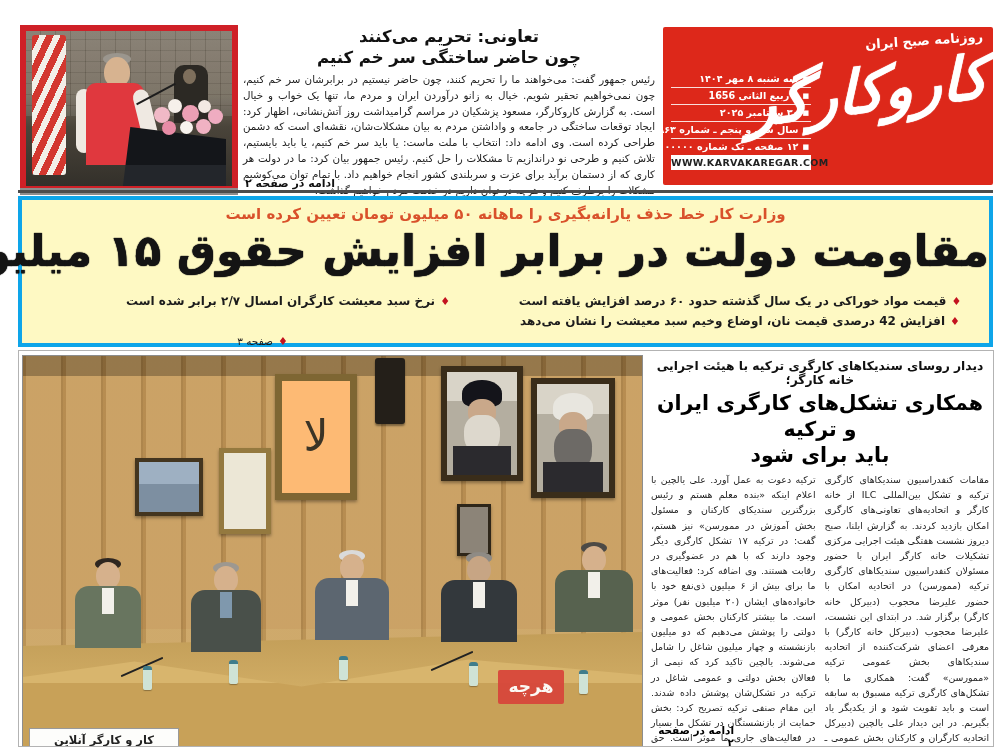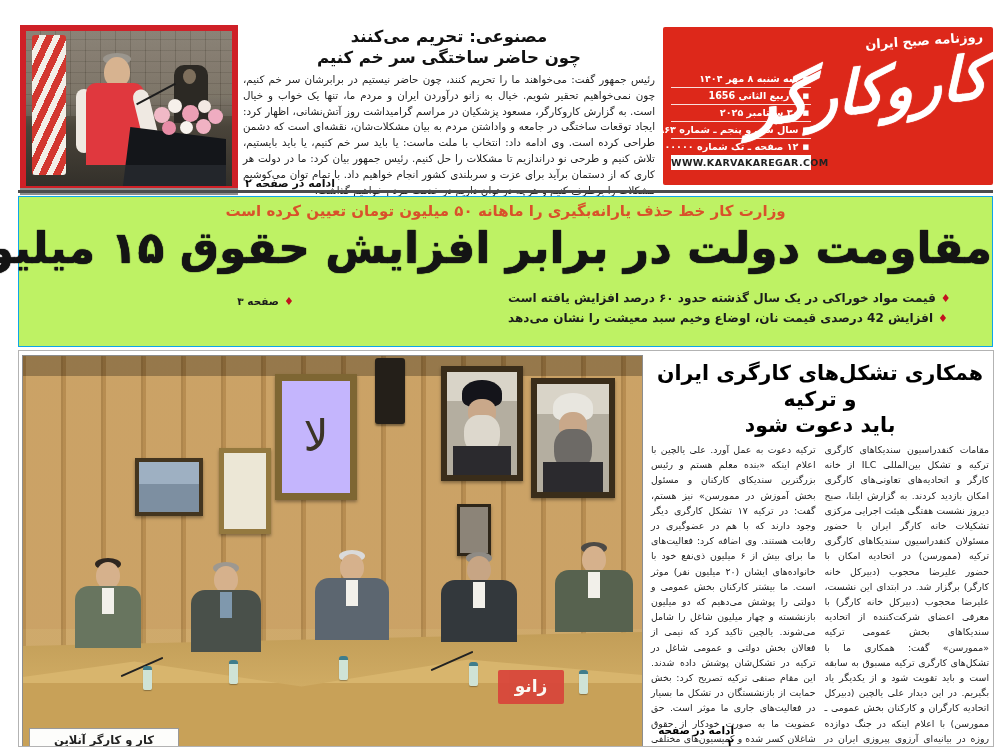--- a/index.html
+++ b/index.html
@@ -35,49 +35,49 @@
   .masthead{position:absolute;left:663px;top:27px;width:330px;height:158px;background:#dd281a;border-radius:2px;overflow:hidden;}
   .m-tagline{position:absolute;right:10px;top:6px;color:#fff;font-size:13px;font-weight:bold;transform:rotate(-4deg);direction:rtl;}
   .m-title{position:absolute;right:4px;top:28px;width:230px;text-align:center;color:#fff;font-size:60px;font-weight:bold;font-style:italic;transform:rotate(-7deg) skewX(-6deg);direction:rtl;letter-spacing:-2px;text-shadow:0 0 1px #fff;}
   .m-dates{position:absolute;left:8px;top:44px;width:140px;direction:rtl;}
   .m-dates .row{color:#fff;font-size:9.6px;font-weight:bold;line-height:13px;padding:1px 2px 1px 0;border-bottom:1px solid rgba(255,255,255,.85);white-space:nowrap;}
   .m-dates .row::before{content:"■";font-size:7px;margin-left:4px;vertical-align:1px;}
   .m-url{position:absolute;left:8px;top:128px;width:140px;background:#fff;color:#222;font-size:9.5px;font-weight:bold;text-align:center;line-height:15px;letter-spacing:.4px;}
   .m-rule{position:absolute;left:18px;top:190px;width:975px;height:3px;background:#4c4c4c;}
 
   
-  .lead{position:absolute;left:18px;top:196px;width:975px;height:151px;background:#bef264;border:1px solid #0ea5e9;direction:rtl;}
+  .lead{position:absolute;left:18px;top:196px;width:975px;height:151px;background:#fef9c3;border:4px solid #0ea5e9;direction:rtl;}
   .lead .kicker{margin-top:5px;text-align:center;font-size:15px;font-weight:bold;color:#d9512b;}
   .lead .headline{margin-top:2px;text-align:center;font-size:44px;font-weight:bold;color:#141414;letter-spacing:-1px;white-space:nowrap;text-shadow:0 0 1px #141414,0 0 1px #141414;}
   .lead .bullets{position:absolute;top:92px;right:14px;left:14px;display:flex;direction:rtl;}
   .lead .bcol{font-size:12px;font-weight:bold;color:#1c1c1c;line-height:19.5px;}
-  .lead .bcol.right{width:470px;text-align:left;}
+  .lead .bcol.right{width:470px;text-align:center;}
   .lead .bcol.left{width:430px;text-align:right;padding-right:55px;}
   .lead .bcol div::before{content:"♦";color:#c3131f;margin-left:5px;font-size:11px;}
-  .lead .pageref{text-align:center;font-size:10.5px;font-weight:bold;margin-top:3px;}
+  .lead .pageref{text-align:center;font-size:10.5px;font-weight:normal;margin-top:20px;}
 
   
   .bottom{position:absolute;left:18px;top:350px;width:976px;height:397px;background:#fff;border:1px solid #b3b3b3;overflow:hidden;}
 
   
   .photo{position:absolute;left:3px;top:4px;width:621px;height:392px;border:1px solid #8d8d8d;overflow:hidden;
      background:linear-gradient(180deg,#8a6b3e 0 5%,#c59a5c 5% 70%,#c9a262 70% 100%);}
   .wood{position:absolute;inset:0;background:repeating-linear-gradient(90deg,rgba(120,80,30,.18) 0 3px,rgba(255,235,190,.10) 3px 38px,rgba(90,60,20,.22) 38px 40px);}
   .frame{position:absolute;box-shadow:0 2px 3px rgba(0,0,0,.35);}
   .portrait1{left:418px;top:10px;width:82px;height:115px;background:#3a2d1a;padding:6px;}
   .portrait2{left:508px;top:22px;width:84px;height:120px;background:#3a2d1a;padding:6px;}
   .pr-inner{width:100%;height:100%;background:linear-gradient(180deg,#d9d4c8 0 28%,#b4aea0 28% 100%);position:relative;overflow:hidden;}
   .turban-b{position:absolute;left:22%;top:8%;width:56%;height:26%;border-radius:50% 50% 30% 30%;background:#14141a;}
   .turban-w{background:#e8e6df !important;}
   .pface{position:absolute;left:30%;top:26%;width:40%;height:26%;border-radius:45%;background:#c9a88a;}
   .pbeard{position:absolute;left:24%;top:42%;width:52%;height:40%;border-radius:40% 40% 50% 50%;background:#ddd8cd;}
   .pbeard.gray{background:#6d6a66;}
   .probe{position:absolute;left:8%;top:72%;width:84%;height:28%;background:#2b2a2e;}
   .callig{left:252px;top:18px;width:82px;height:126px;background:#7e6633;padding:7px;}
-  .callig .in{width:100%;height:100%;background:#c4b5fd;color:#3b3426;font-size:44px;text-align:center;line-height:110px;overflow:hidden;}
+  .callig .in{width:100%;height:100%;background:#fdba74;color:#3b3426;font-size:44px;text-align:center;line-height:110px;overflow:hidden;}
   .cert{left:196px;top:92px;width:52px;height:86px;background:#94793f;padding:5px;}
   .cert .in{width:100%;height:100%;background:#ece7d6;}
   .group{left:112px;top:102px;width:68px;height:58px;background:#43351f;padding:4px;}
   .group .in{width:100%;height:100%;background:linear-gradient(180deg,#9eb0c2 0 45%,#7d8fa1 0);}
   .speaker{position:absolute;left:352px;top:2px;width:30px;height:66px;background:#241f19;border-radius:3px;box-shadow:0 2px 2px rgba(0,0,0,.4);}
   .smallpic{left:434px;top:148px;width:34px;height:52px;background:#2e2619;padding:3px;}
   .smallpic .in{width:100%;height:100%;background:#8c8478;}
   .table{position:absolute;left:0;bottom:0;width:100%;height:96px;background:linear-gradient(180deg,#d8b56d 0 34%,#c8a158 34%);clip-path:polygon(0 28%,18% 12%,45% 38%,72% 10%,100% 26%,100% 100%,0 100%);}
   .tableback{position:absolute;left:0;bottom:58px;width:100%;height:70px;background:linear-gradient(180deg,#bf9a55 0,#d0ac64 100%);clip-path:polygon(0 40%,100% 20%,100% 100%,0 100%);}
   .person{position:absolute;}
@@ -124,21 +124,21 @@
         <i style="left:56px;top:12px;width:15px;height:15px;background:#ef androidacfc1;background:#efacc1;"></i>
         <i style="left:10px;top:24px;width:14px;height:14px;background:#e88ca6;"></i>
         <i style="left:28px;top:24px;width:13px;height:13px;background:#f7f3ee;"></i>
         <i style="left:44px;top:22px;width:15px;height:15px;background:#f0b2c3;"></i>
       </div>
     </div>
     <div class="shadow"></div>
   </div>
 
   <div class="tstory">
-    <h2><span>مصنوعی: تحریم می‌کنند</span><br><span>چون حاضر ساختگی سر خم کنیم</span></h2>
+    <h2><span>تعاونی: تحریم می‌کنند</span><br><span>چون حاضر ساختگی سر خم کنیم</span></h2>
     <div class="body">رئیس جمهور گفت: می‌خواهند ما را تحریم کنند، چون حاضر نیستیم در برابرشان سر خم کنیم، چون نمی‌خواهیم تحقیر شویم. خیال به زانو درآوردن ایران و مردم ما، تنها یک خواب و خیال است. به گزارش کاروکارگر، مسعود پزشکیان در مراسم گرامیداشت روز آتش‌نشانی، اظهار کرد: ایجاد توقعات ساختگی در جامعه و واداشتن مردم به بیان مشکلات‌شان، نقشه‌ای است که دشمن طراحی کرده است. وی ادامه داد: انتخاب با ملت ماست: یا باید سر خم کنیم، یا باید بایستیم، تلاش کنیم و طرحی نو دراندازیم تا مشکلات را حل کنیم. رئیس جمهور بیان کرد: ما در دولت هر کاری که از دستمان برآید برای عزت و سربلندی کشور انجام خواهیم داد. با تمام توان می‌کوشیم مشکلات را برطرف کنیم و هرچه در توان داریم در خدمت مردم خواهیم گذاشت.</div>
     <div class="cont">ادامه در صفحه ۲</div>
   </div>
 
   <div class="masthead">
     <div class="m-tagline">روزنامه صبح ایران</div>
     <div class="m-title">کاروکارگر</div>
     <div class="m-dates">
       <div class="row">سه شنبه ۸ مهر ۱۴۰۴</div>
       <div class="row">۷ ربیع الثانی 1656</div>
@@ -152,20 +152,21 @@
 
   <div class="lead">
     <div class="kicker">وزارت کار خط حذف یارانه‌بگیری را ماهانه ۵۰ میلیون تومان تعیین کرده است</div>
     <div class="headline">مقاومت دولت در برابر افزایش حقوق ۱۵ میلیونی کارگران</div>
     <div class="bullets">
       <div class="bcol right">
         <div>قیمت مواد خوراکی در یک سال گذشته حدود ۶۰ درصد افزایش یافته است</div>
         <div>افزایش 42 درصدی قیمت نان، اوضاع وخیم سبد معیشت را نشان می‌دهد</div>
       </div>
       <div class="bcol left">
+        <div>نرخ سبد معیشت کارگران امسال ۲/۷ برابر شده است</div>
         <div class="pageref">صفحه ۳</div>
       </div>
     </div>
   </div>
 
   <div class="bottom">
 
     <div class="photo">
       <div class="wood"></div>
       <div class="speaker"></div>
@@ -233,26 +234,27 @@
 
       <div class="table"></div>
       <div class="mic" style="left:96px;bottom:78px;"></div>
       <div class="mic" style="left:406px;bottom:84px;"></div>
       <div class="bottle" style="left:120px;bottom:56px;"></div>
       <div class="bottle" style="left:206px;bottom:62px;"></div>
       <div class="bottle" style="left:316px;bottom:66px;"></div>
       <div class="bottle" style="left:446px;bottom:60px;"></div>
       <div class="bottle" style="left:556px;bottom:52px;"></div>
 
-      <div class="wm">زانو</div>
+      <div class="wm">هرچه</div>
       <div class="cornerlabel">کار و کارگر آنلاین</div>
     </div>
 
     <div class="article">
-      <h3><span>همکاری تشکل‌های کارگری ایران و ترکیه</span><br><span>باید دعوت شود</span></h3>
+      <div class="kicker">دیدار روسای سندیکاهای کارگری ترکیه با هیئت اجرایی خانه کارگر؛</div>
+      <h3><span>همکاری تشکل‌های کارگری ایران و ترکیه</span><br><span>باید برای شود</span></h3>
       <div class="cols">
         <div class="col">مقامات کنفدراسیون سندیکاهای کارگری ترکیه و تشکل بین‌المللی ILC از خانه کارگر و اتحادیه‌های تعاونی‌های کارگری امکان بازدید کردند. به گزارش ایلنا، صبح دیروز نشست هفتگی هیئت اجرایی مرکزی تشکیلات خانه کارگر ایران با حضور مسئولان کنفدراسیون سندیکاهای کارگری ترکیه (ممورسن) در اتحادیه امکان با حضور علیرضا محجوب (دبیرکل خانه کارگر) برگزار شد. در ابتدای این نشست، علیرضا محجوب (دبیرکل خانه کارگر) با معرفی اعضای شرکت‌کننده از اتحادیه سندیکاهای بخش عمومی ترکیه «ممورسن» گفت: همکاری ما با تشکل‌های کارگری ترکیه مسبوق به سابقه است و باید تقویت شود و از یکدیگر یاد بگیریم. در این دیدار علی یالچین (دبیرکل اتحادیه کارگران و کارکنان بخش عمومی ـ ممورسن) با اعلام اینکه در جنگ دوازده روزه در بیانیه‌ای آرزوی پیروزی ایران در این درگیری با رژیم صهیونیستی را کردیم، گفت: ما آرزو داشتیم و دعا می‌کردیم در این جنگ تحمیلی، جمهوری اسلامی ایران سربلند باشند و سیلی‌های پیاپی به رژیم اسرائیل بزند که الحمدلله محقق هم شد. وی افزود: ما از همراهی ایران در مطالبه آزادی فلسطین و همراهی تشکل خانه کارگر در مطالبه‌گری برای مردم غزه تقدیر می‌کنیم. در پایان اظهارات از سوی نمایندگان کنفدراسیون سندیکاهای کارکنان بخش عمومی و دولتی ترکیه از علیرضا محجوب دبیرکل خانه کارگر و اعضای تشکیلات خانه کارگر برای سفر به ترکیه دعوت به عمل آمد.</div>
         <div class="col">ترکیه دعوت به عمل آورد. علی یالچین با اعلام اینکه «بنده معلم هستم و رئیس بزرگترین سندیکای کارکنان و مسئول بخش آموزش در ممورسن» نیز هستم، گفت: در ترکیه ۱۷ تشکل کارگری دیگر وجود دارند که با هم در عضوگیری در رقابت هستند. وی اضافه کرد: فعالیت‌های ما برای بیش از ۶ میلیون ذی‌نفع خود با خانواده‌های ایشان (۲۰ میلیون نفر) موثر است. ما بیشتر کارکنان بخش عمومی و دولتی را پوشش می‌دهیم که دو میلیون بازنشسته و چهار میلیون شاغل را شامل می‌شوند. یالچین تاکید کرد که نیمی از فعالان بخش دولتی و عمومی شاغل در ترکیه در تشکل‌شان پوشش داده شدند. این مقام صنفی ترکیه تصریح کرد: بخش حمایت از بازنشستگان در تشکل ما بسیار در فعالیت‌های جاری ما موثر است. حق عضویت ما به صورت خودکار از حقوق شاغلان کسر شده و کمیسیون‌های مختلفی از کشاورزی، آموزش، بهداشت، خدمات و ... داریم. ما با ۷۰ هزار فروشگاه دارای شبکه تخفیفی ارتباطات داریم که اعضای ما از آن تخفیفات استفاده می‌کنند. دبیرکل این تشکل صنفی کشور ترکیه گفت: ما از فناوری‌های جدید بخش مجازی و هوش مصنوعی در مدیریت تشکل خود استفاده می‌کنیم و توانستیم در این حوزه موفق شویم. ما اپلیکیشن تلفن همراه نیز داریم که روند شغلی و بازنشستگی نیروهای خود و مسائل آن‌ها را در قالب یک پروفایل بررسی کرده و مطالبات و درخواست‌های فرد را ببینیم. امیدواریم بالاخره آقای محجوب به ترکیه تشریف بیاورند تا شیوه کار تشکل‌های ما را مشاهده کنند.</div>
       </div>
       <div class="cont">ادامه در صفحه ۲</div>
     </div>
   </div>
 
 </div>
 

